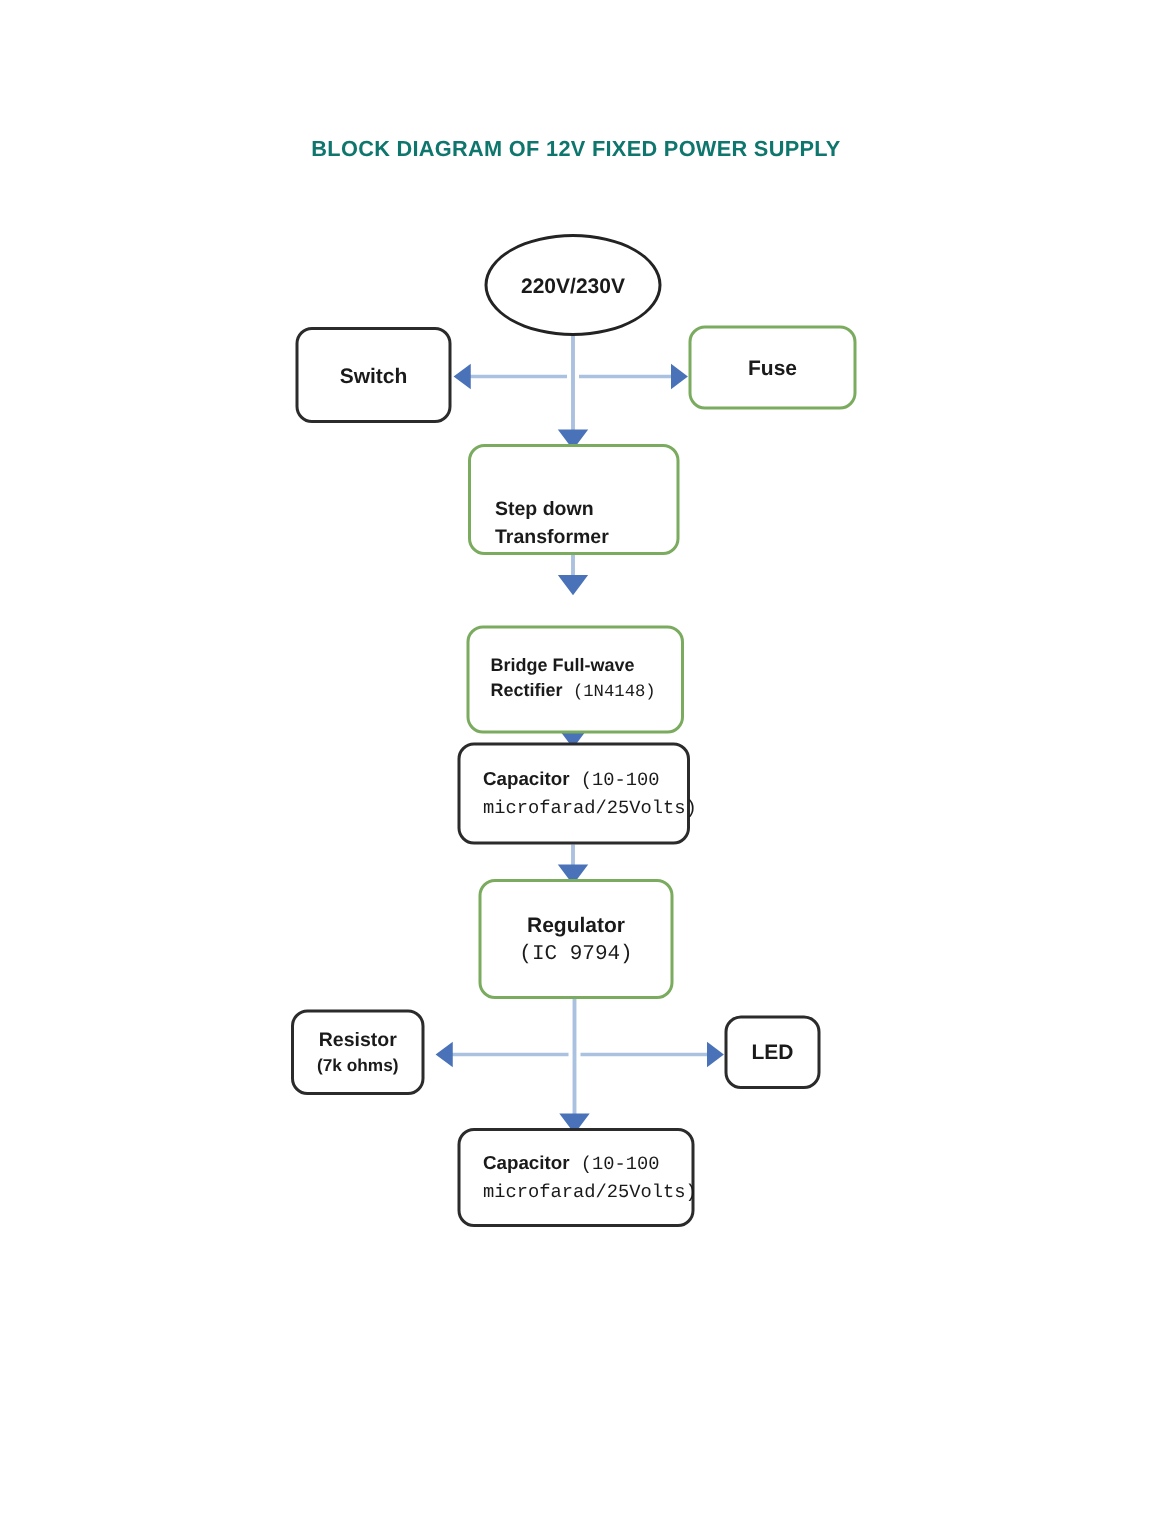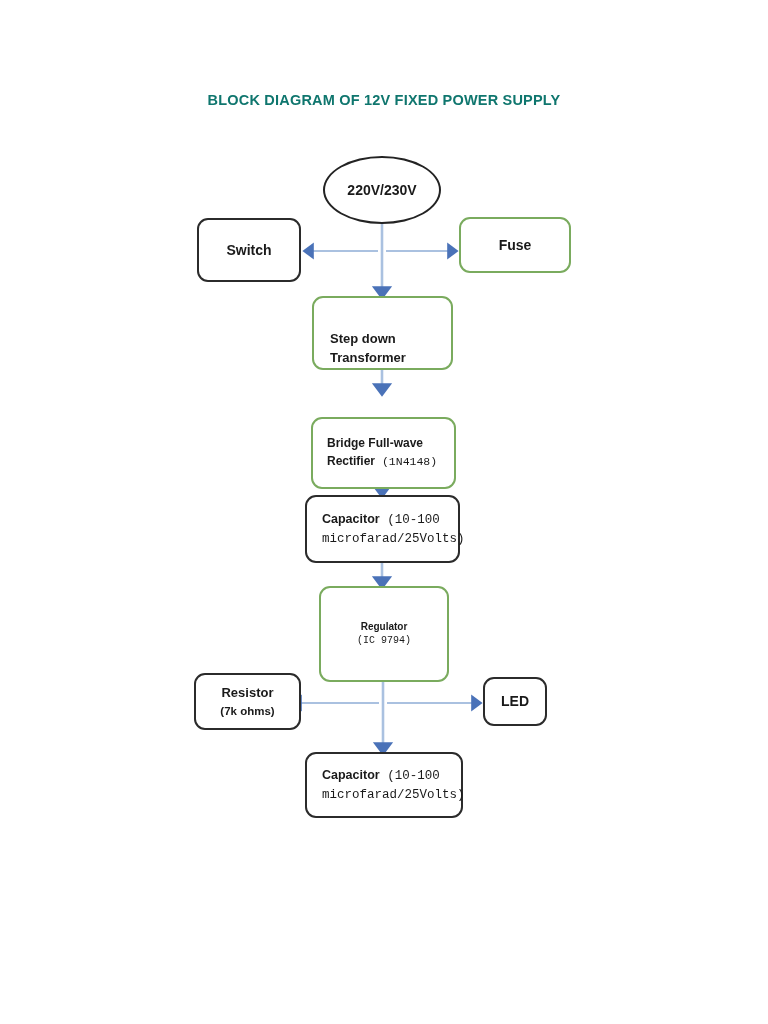--- a/index.html
+++ b/index.html
@@ -92,25 +92,25 @@
   }
   #node-rectifier {
     left: 311px; top: 393px; width: 145px; height: 72px;
     font-size: 12px; padding: 0 14px; margin-top: 24px;
   }
   #node-capacitor-1 {
     left: 305px; top: 495px; width: 155px; height: 68px;
     font-size: 12.5px; padding: 0 15px;
   }
   #node-regulator {
-    left: 319px; top: 586px; width: 130px; height: 96px;
-    font-size: 10px; padding: 0 8px;
+    left: 319px; top: 586px; width: 130px; height: 80px;
+    font-size: 14px; padding: 0 8px;
   }
   #node-resistor {
-    left: 194px; top: 673px; width: 107px; height: 57px;
+    left: 194px; top: 673px; width: 89px; height: 57px;
     font-size: 13px; padding: 0 4px;
   }
   #node-led {
     left: 483px; top: 677px; width: 64px; height: 49px;
     font-size: 14px; padding: 0 4px;
   }
   #node-capacitor-2 {
     left: 305px; top: 752px; width: 158px; height: 66px;
     font-size: 12.5px; padding: 0 15px;
   }

